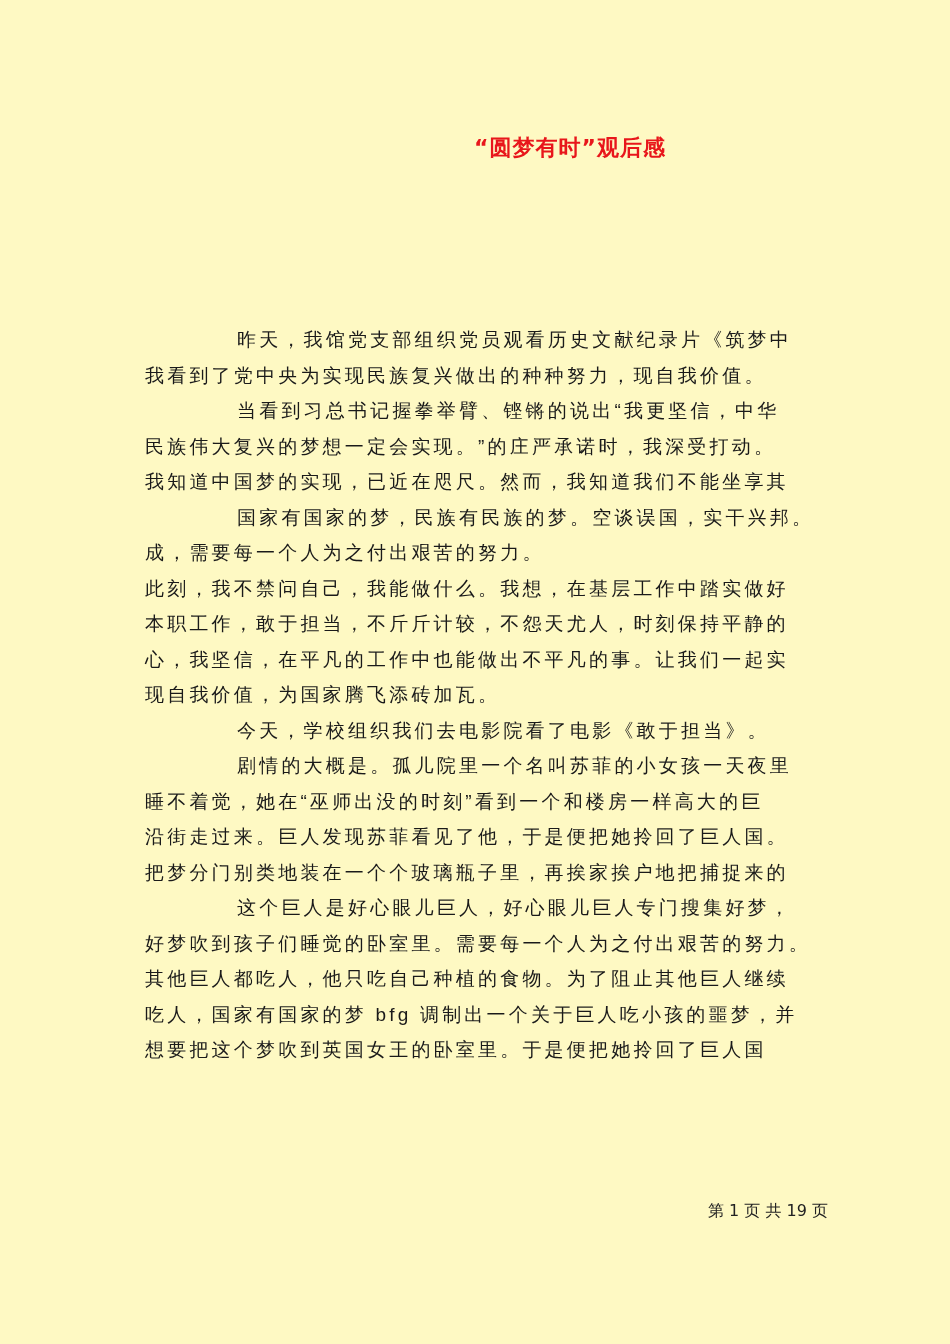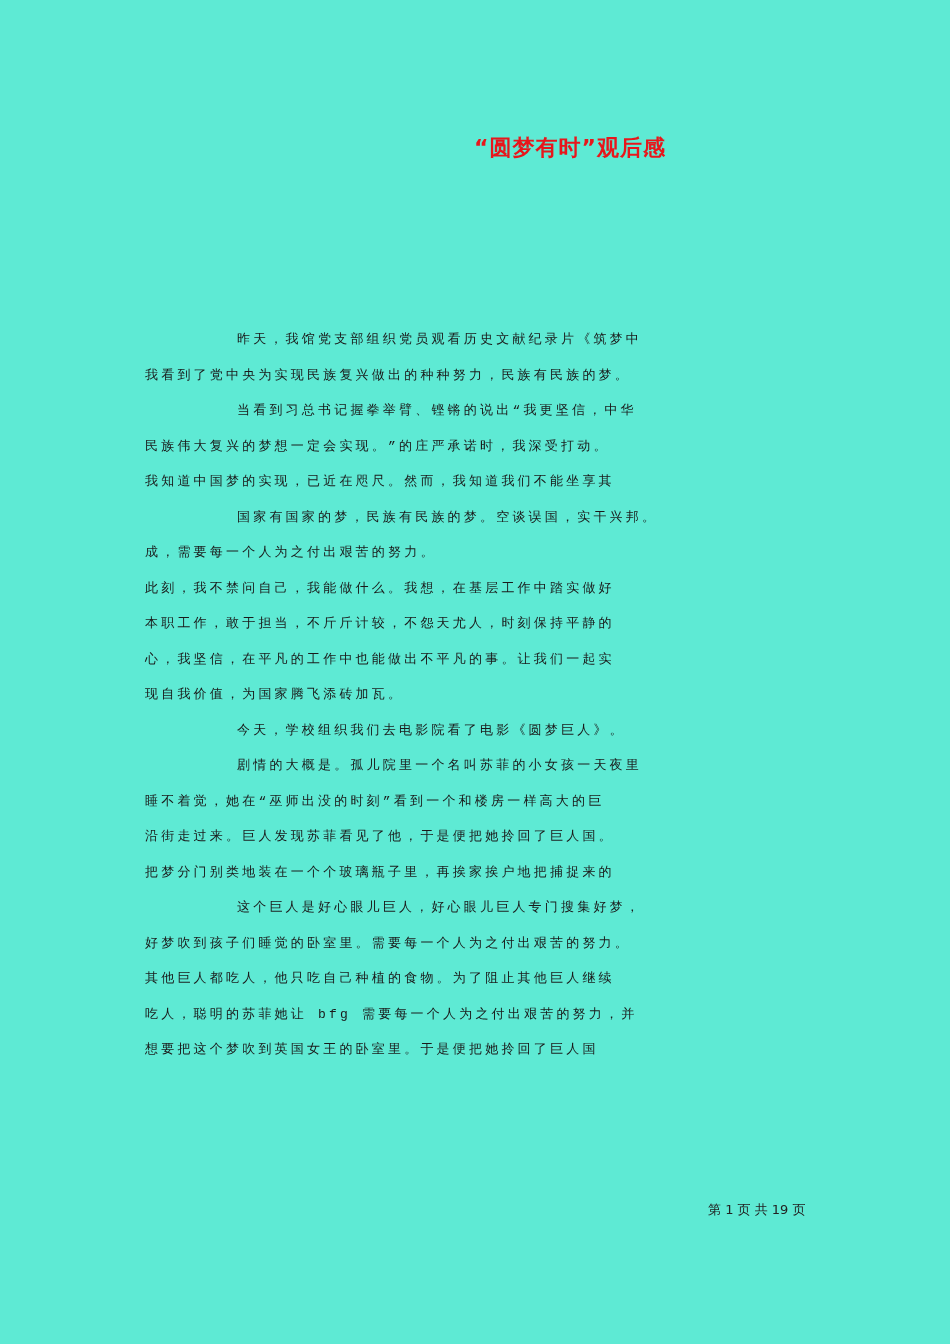--- a/index.html
+++ b/index.html
@@ -12,21 +12,21 @@
       height: 1344px;
       position: relative;
       overflow: hidden;
       font-family: "DejaVu Serif", "Liberation Serif", serif;
     }
     .page {
       position: absolute;
       left: 0; top: 0;
       width: 950px;
       height: 1344px;
-      background: #5eead4;
+      background: #fef9c3;
     }
     .title {
       position: absolute;
       top: 133px;
       left: 474px;
       font-size: 22px;
       font-weight: bold;
       color: #e8161b;
       letter-spacing: 1px;
       white-space: nowrap;
@@ -35,63 +35,63 @@
     }
     .body-text {
       position: absolute;
       top: 322px;
       left: 145px;
       width: 680px;
     }
     .line {
       height: 35.5px;
       line-height: 35.5px;
-      font-size: 13px;
+      font-size: 19px;
       color: #1a1a1a;
       white-space: nowrap;
       letter-spacing: 3.2px;
-      font-family: Liberation Mono, monospace;
+      font-family: Liberation Sans, sans-serif;
     }
     .line.indent {
       padding-left: 92px;
     }
     .footer {
       position: absolute;
       top: 1201px;
       left: 708px;
-      font-size: 13px;
+      font-size: 16px;
       color: #222;
       white-space: nowrap;
       font-family: "DejaVu Sans", "Liberation Sans", sans-serif;
     }
   </style>
 </head>
 <body>
 
 <div class="page">
   <div class="title">“圆梦有时”观后感</div>
 
   <div class="body-text">
     <div class="line indent">昨天，我馆党支部组织党员观看历史文献纪录片《筑梦中</div>
-    <div class="line">我看到了党中央为实现民族复兴做出的种种努力，民族有民族的梦。</div>
+    <div class="line">我看到了党中央为实现民族复兴做出的种种努力，现自我价值。</div>
     <div class="line indent">当看到习总书记握拳举臂、铿锵的说出“我更坚信，中华</div>
     <div class="line">民族伟大复兴的梦想一定会实现。”的庄严承诺时，我深受打动。</div>
     <div class="line">我知道中国梦的实现，已近在咫尺。然而，我知道我们不能坐享其</div>
     <div class="line indent">国家有国家的梦，民族有民族的梦。空谈误国，实干兴邦。</div>
     <div class="line">成，需要每一个人为之付出艰苦的努力。</div>
     <div class="line">此刻，我不禁问自己，我能做什么。我想，在基层工作中踏实做好</div>
     <div class="line">本职工作，敢于担当，不斤斤计较，不怨天尤人，时刻保持平静的</div>
     <div class="line">心，我坚信，在平凡的工作中也能做出不平凡的事。让我们一起实</div>
     <div class="line">现自我价值，为国家腾飞添砖加瓦。</div>
-    <div class="line indent">今天，学校组织我们去电影院看了电影《圆梦巨人》。</div>
+    <div class="line indent">今天，学校组织我们去电影院看了电影《敢于担当》。</div>
     <div class="line indent">剧情的大概是。孤儿院里一个名叫苏菲的小女孩一天夜里</div>
     <div class="line">睡不着觉，她在“巫师出没的时刻”看到一个和楼房一样高大的巨</div>
     <div class="line">沿街走过来。巨人发现苏菲看见了他，于是便把她拎回了巨人国。</div>
     <div class="line">把梦分门别类地装在一个个玻璃瓶子里，再挨家挨户地把捕捉来的</div>
     <div class="line indent">这个巨人是好心眼儿巨人，好心眼儿巨人专门搜集好梦，</div>
     <div class="line">好梦吹到孩子们睡觉的卧室里。需要每一个人为之付出艰苦的努力。</div>
     <div class="line">其他巨人都吃人，他只吃自己种植的食物。为了阻止其他巨人继续</div>
-    <div class="line">吃人，聪明的苏菲她让 bfg 需要每一个人为之付出艰苦的努力，并</div>
+    <div class="line">吃人，国家有国家的梦 bfg 调制出一个关于巨人吃小孩的噩梦，并</div>
     <div class="line">想要把这个梦吹到英国女王的卧室里。于是便把她拎回了巨人国</div>
   </div>
 
   <div class="footer">第 1 页 共 19 页</div>
 </div>
 
 </body></html>

